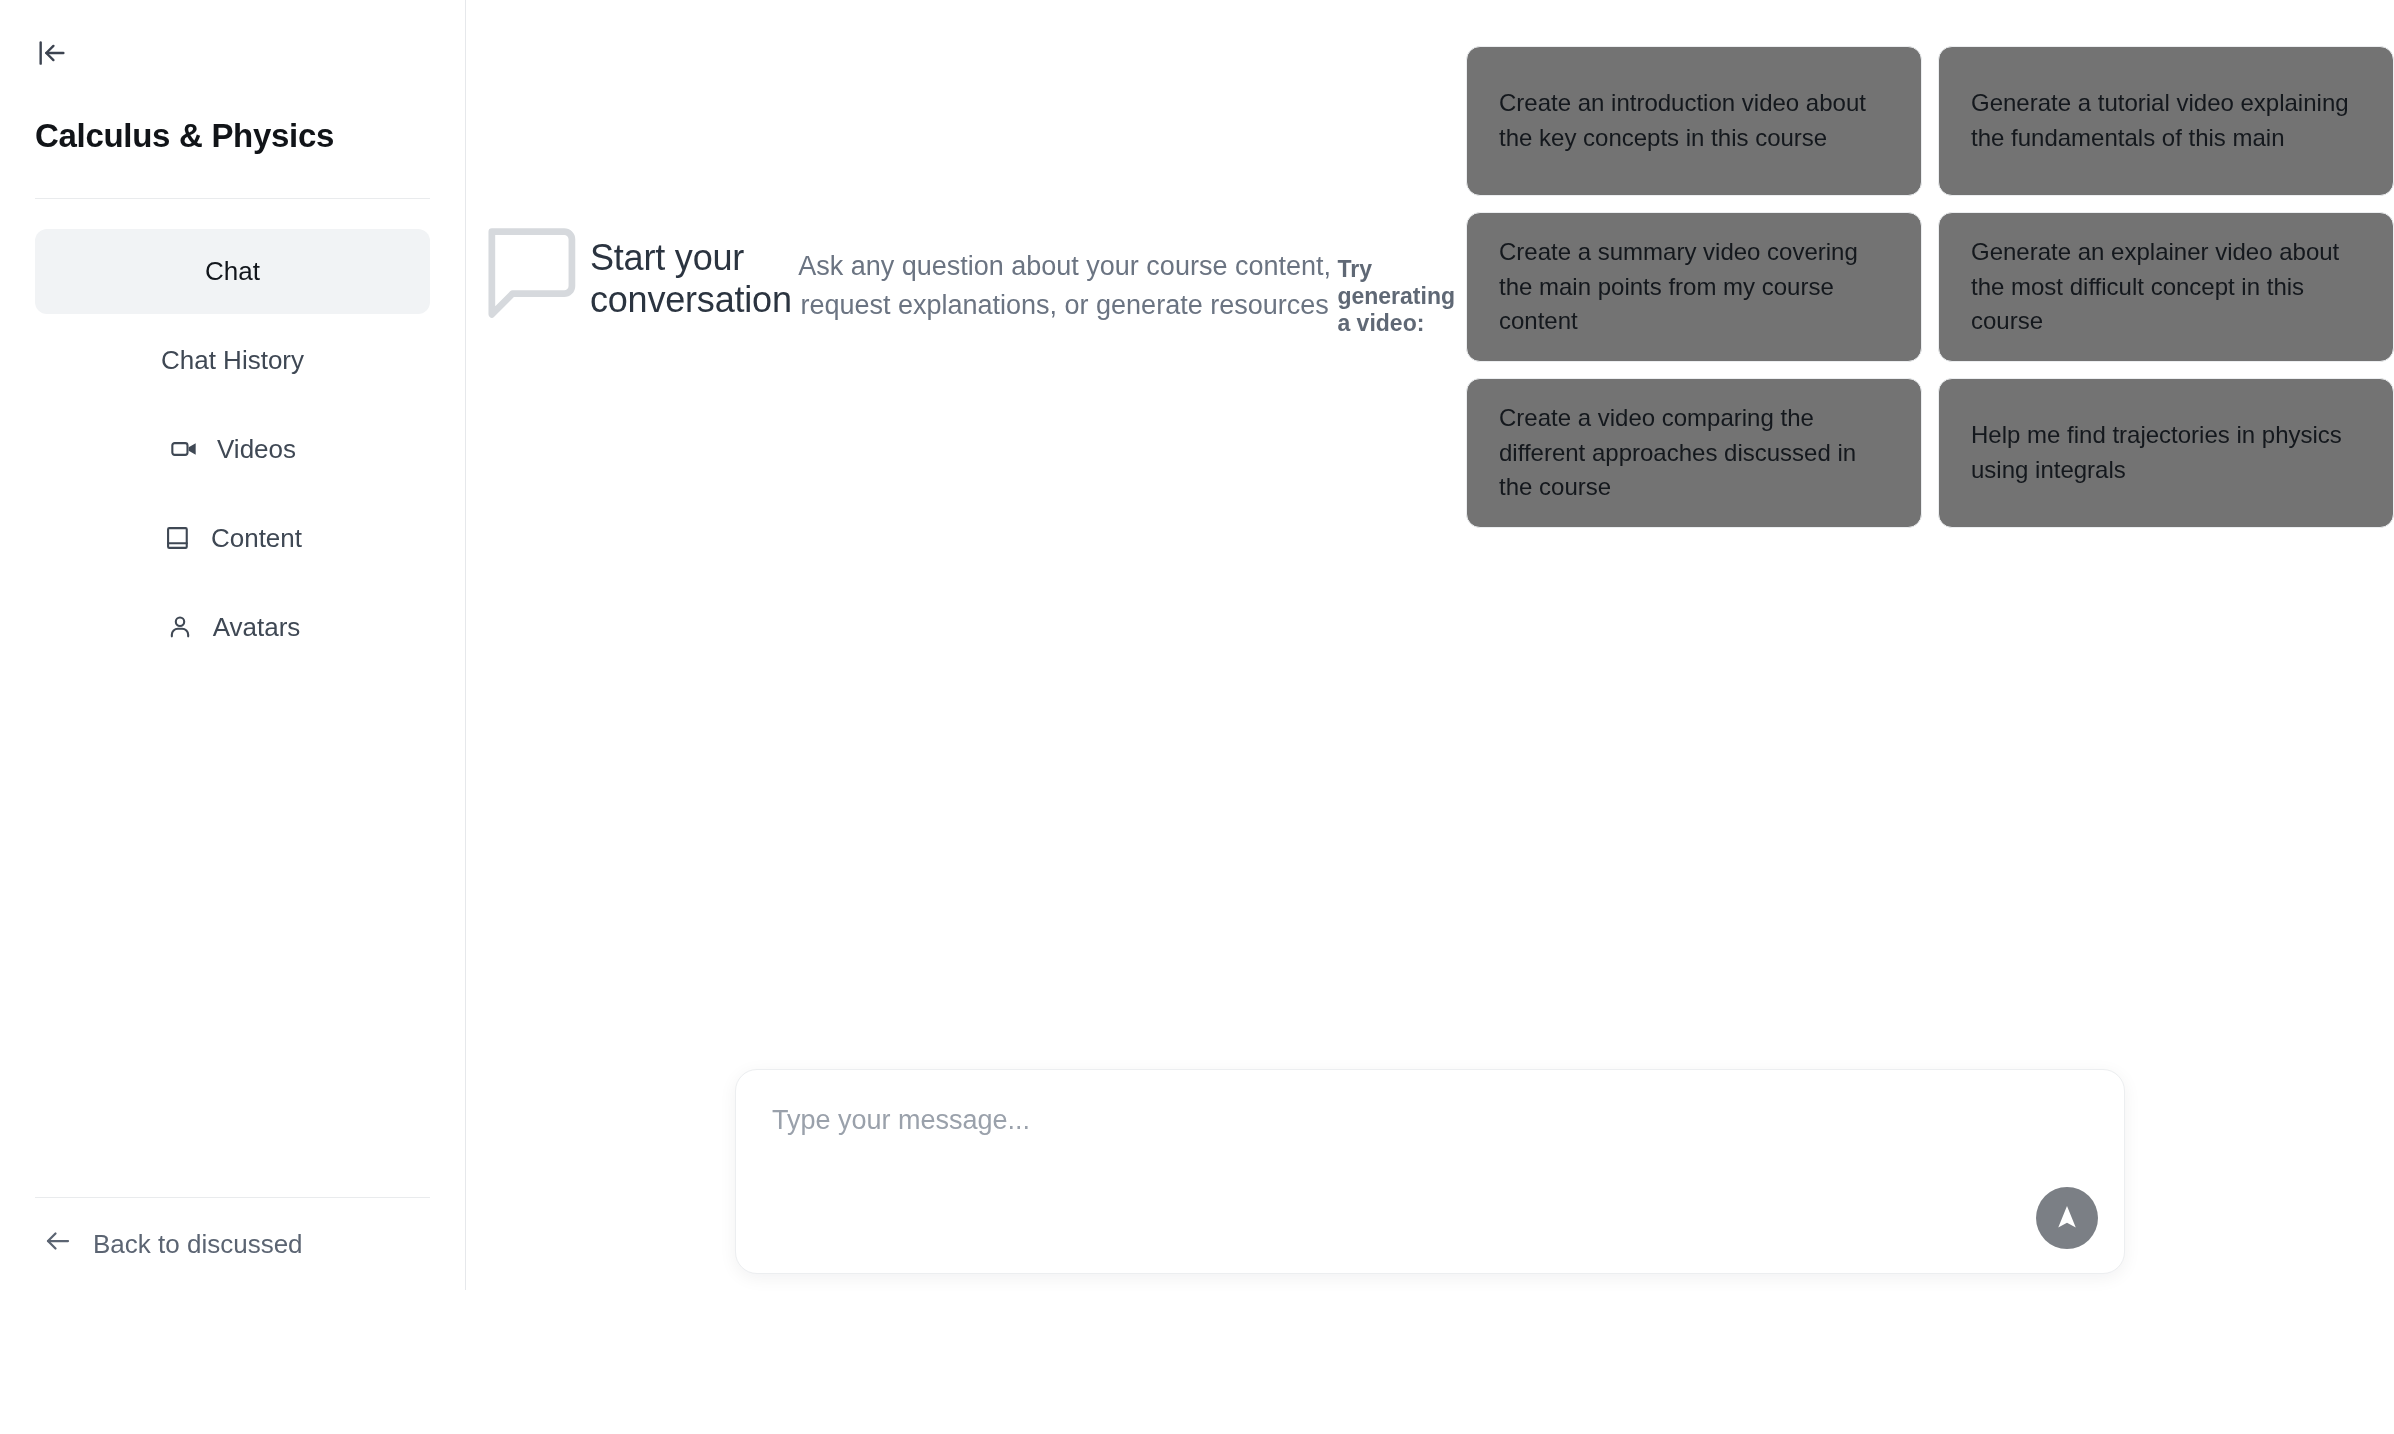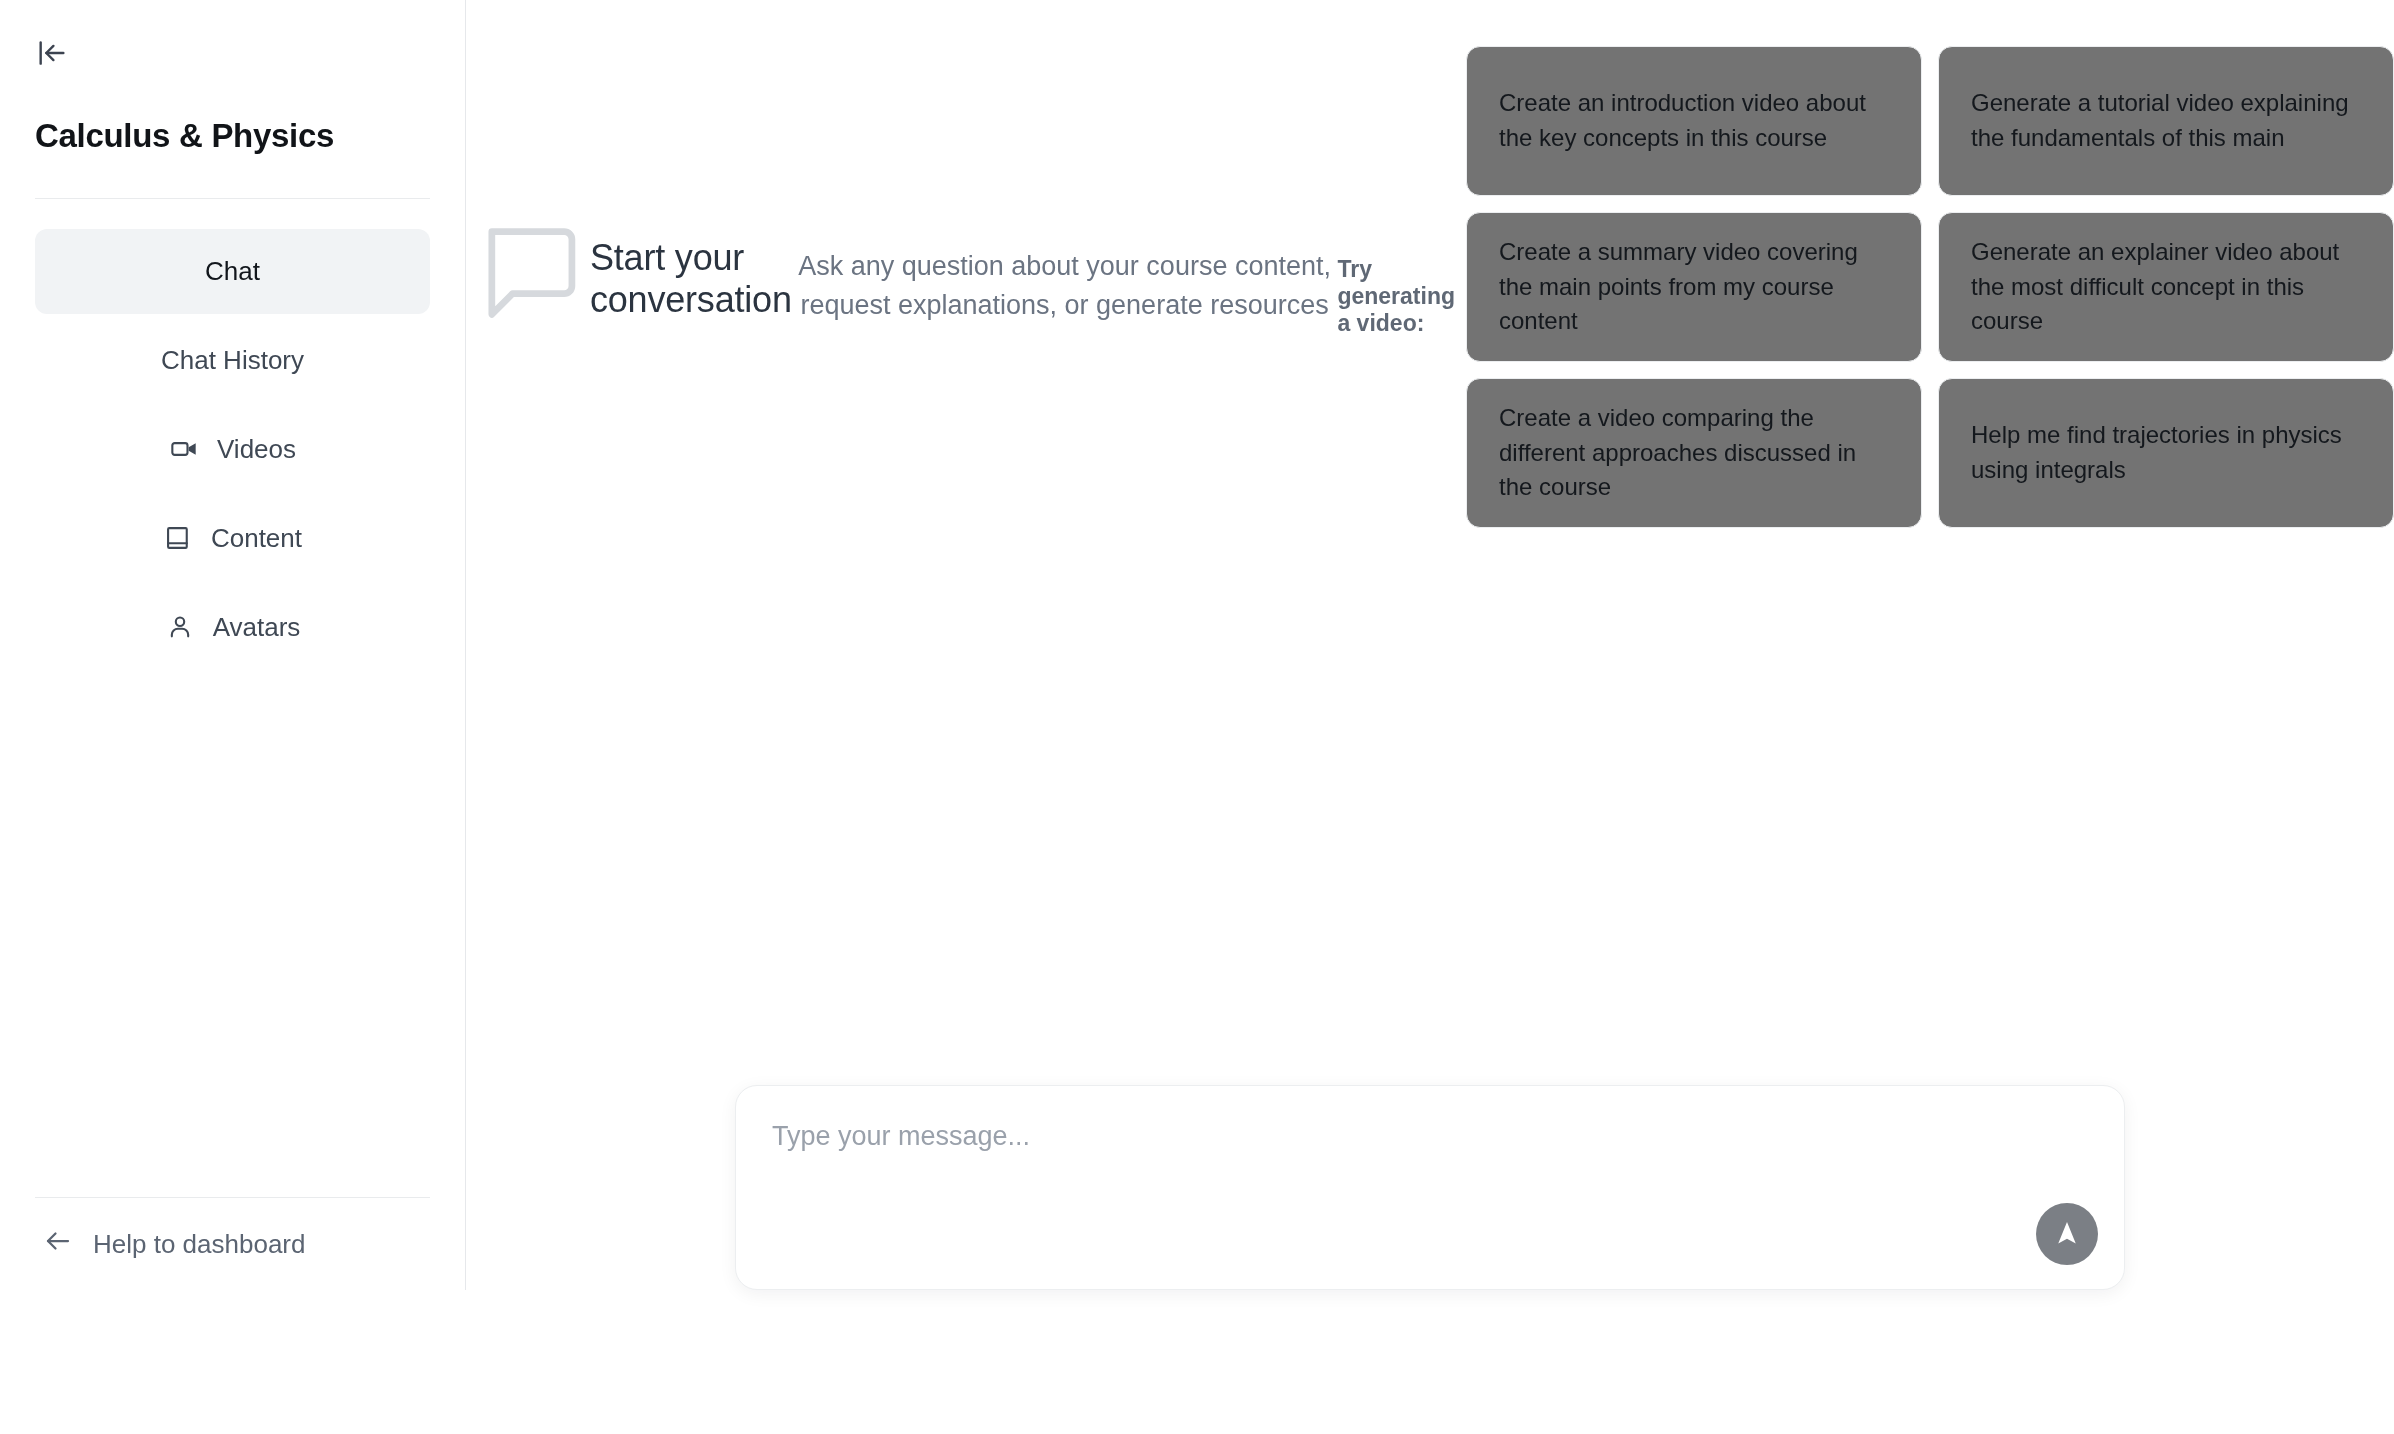--- a/index.html
+++ b/index.html
@@ -198,21 +198,21 @@
     font-size: 24px;
     line-height: 1.45;
     color: #14181d;
   }
 
   
   .composer-wrap {
     position: absolute;
     left: 0;
     right: 0;
-    bottom: 0;
+    bottom: 16px;
     display: flex;
     justify-content: center;
     padding-bottom: 0;
   }
 
   .composer {
     position: relative;
     width: 1390px;
     height: 205px;
     background: #ffffff;
@@ -322,21 +322,21 @@
 
     <div class="sidebar-bottom-divider"></div>
 
     <button class="back-link">
       <span>
         <svg width="30" height="30" viewBox="0 0 24 24" fill="none" stroke="#5b6472" stroke-width="1.8" stroke-linecap="round" stroke-linejoin="round">
           <line x1="20" y1="12" x2="4" y2="12"></line>
           <polyline points="10,6 4,12 10,18"></polyline>
         </svg>
       </span>
-      <span>Help to dashboard</span>
+      <span>Back to discussed</span>
     </button>
 
   </aside>
 
   <main class="main">
 
     <section class="empty-state">
 
       <span>
         <svg class="bubble-icon" viewBox="0 0 48 48" fill="none" stroke="#d6d9dd" stroke-width="2.6" stroke-linecap="round" stroke-linejoin="round">

